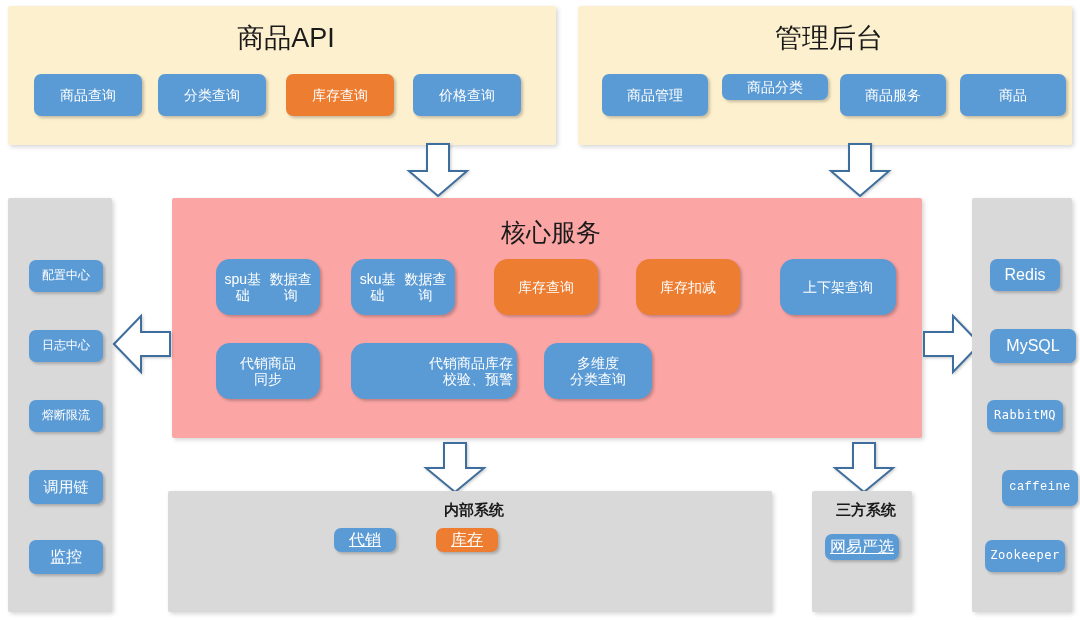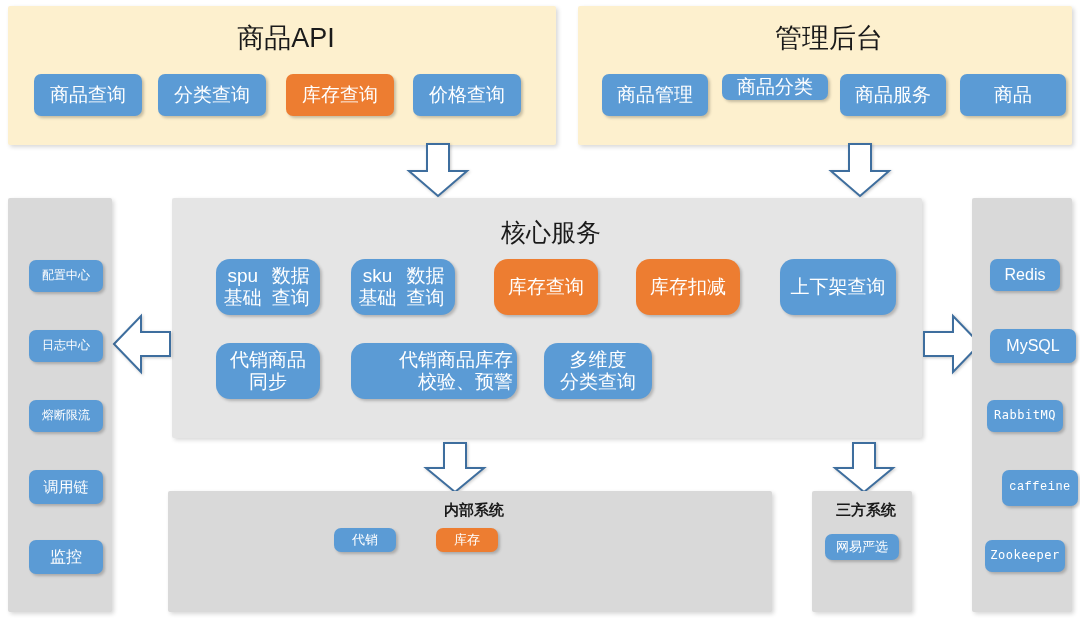--- a/index.html
+++ b/index.html
@@ -18,21 +18,21 @@
   }
 
   
   .panel {
     position: absolute;
     box-sizing: border-box;
     border-radius: 2px;
     box-shadow: 2px 2px 4px rgba(0,0,0,0.16);
   }
   .panel-yellow { background: #FDF0CE; }
-  .panel-green  { background: #e5e5e5; padding-left: 35px; }
+  .panel-green  { background: #fca5a5; padding-left: 35px; }
   .panel-gray   { background: #D9D9D9; }
 
   .panel-title {
     position: absolute;
     left: 8px;
     right: 0;
     text-align: center;
     color: #1a1a1a;
     font-weight: 400;
     white-space: nowrap;
@@ -53,24 +53,24 @@
     background: #5B9BD5;
     border-radius: 7px;
     box-shadow: 2px 2px 3px rgba(0,0,0,0.22);
     line-height: 1.15;
     padding: 0 4px;
     user-select: none;
   }
   .node.orange { background: #ED7D31; }
   .node.rr     { border-radius: 14px; }
 
-  .f18 { font-size: 19px; }
+  .f18 { font-size: 14px; }
   .f16 { font-size: 16px; }
   .f15 { font-size: 15px; }
-  .f13 { font-size: 13px; }
+  .f13 { font-size: 16px; text-decoration: underline; }
   .f12 { font-size: 12px; }
   .mono { font-family: "DejaVu Sans Mono", "Liberation Mono", monospace; letter-spacing: .5px; }
 
   
   .arrow {
     position: absolute;
     overflow: visible;
   }
   .arrow svg { display: block; overflow: visible; }
   .arrow polygon {

